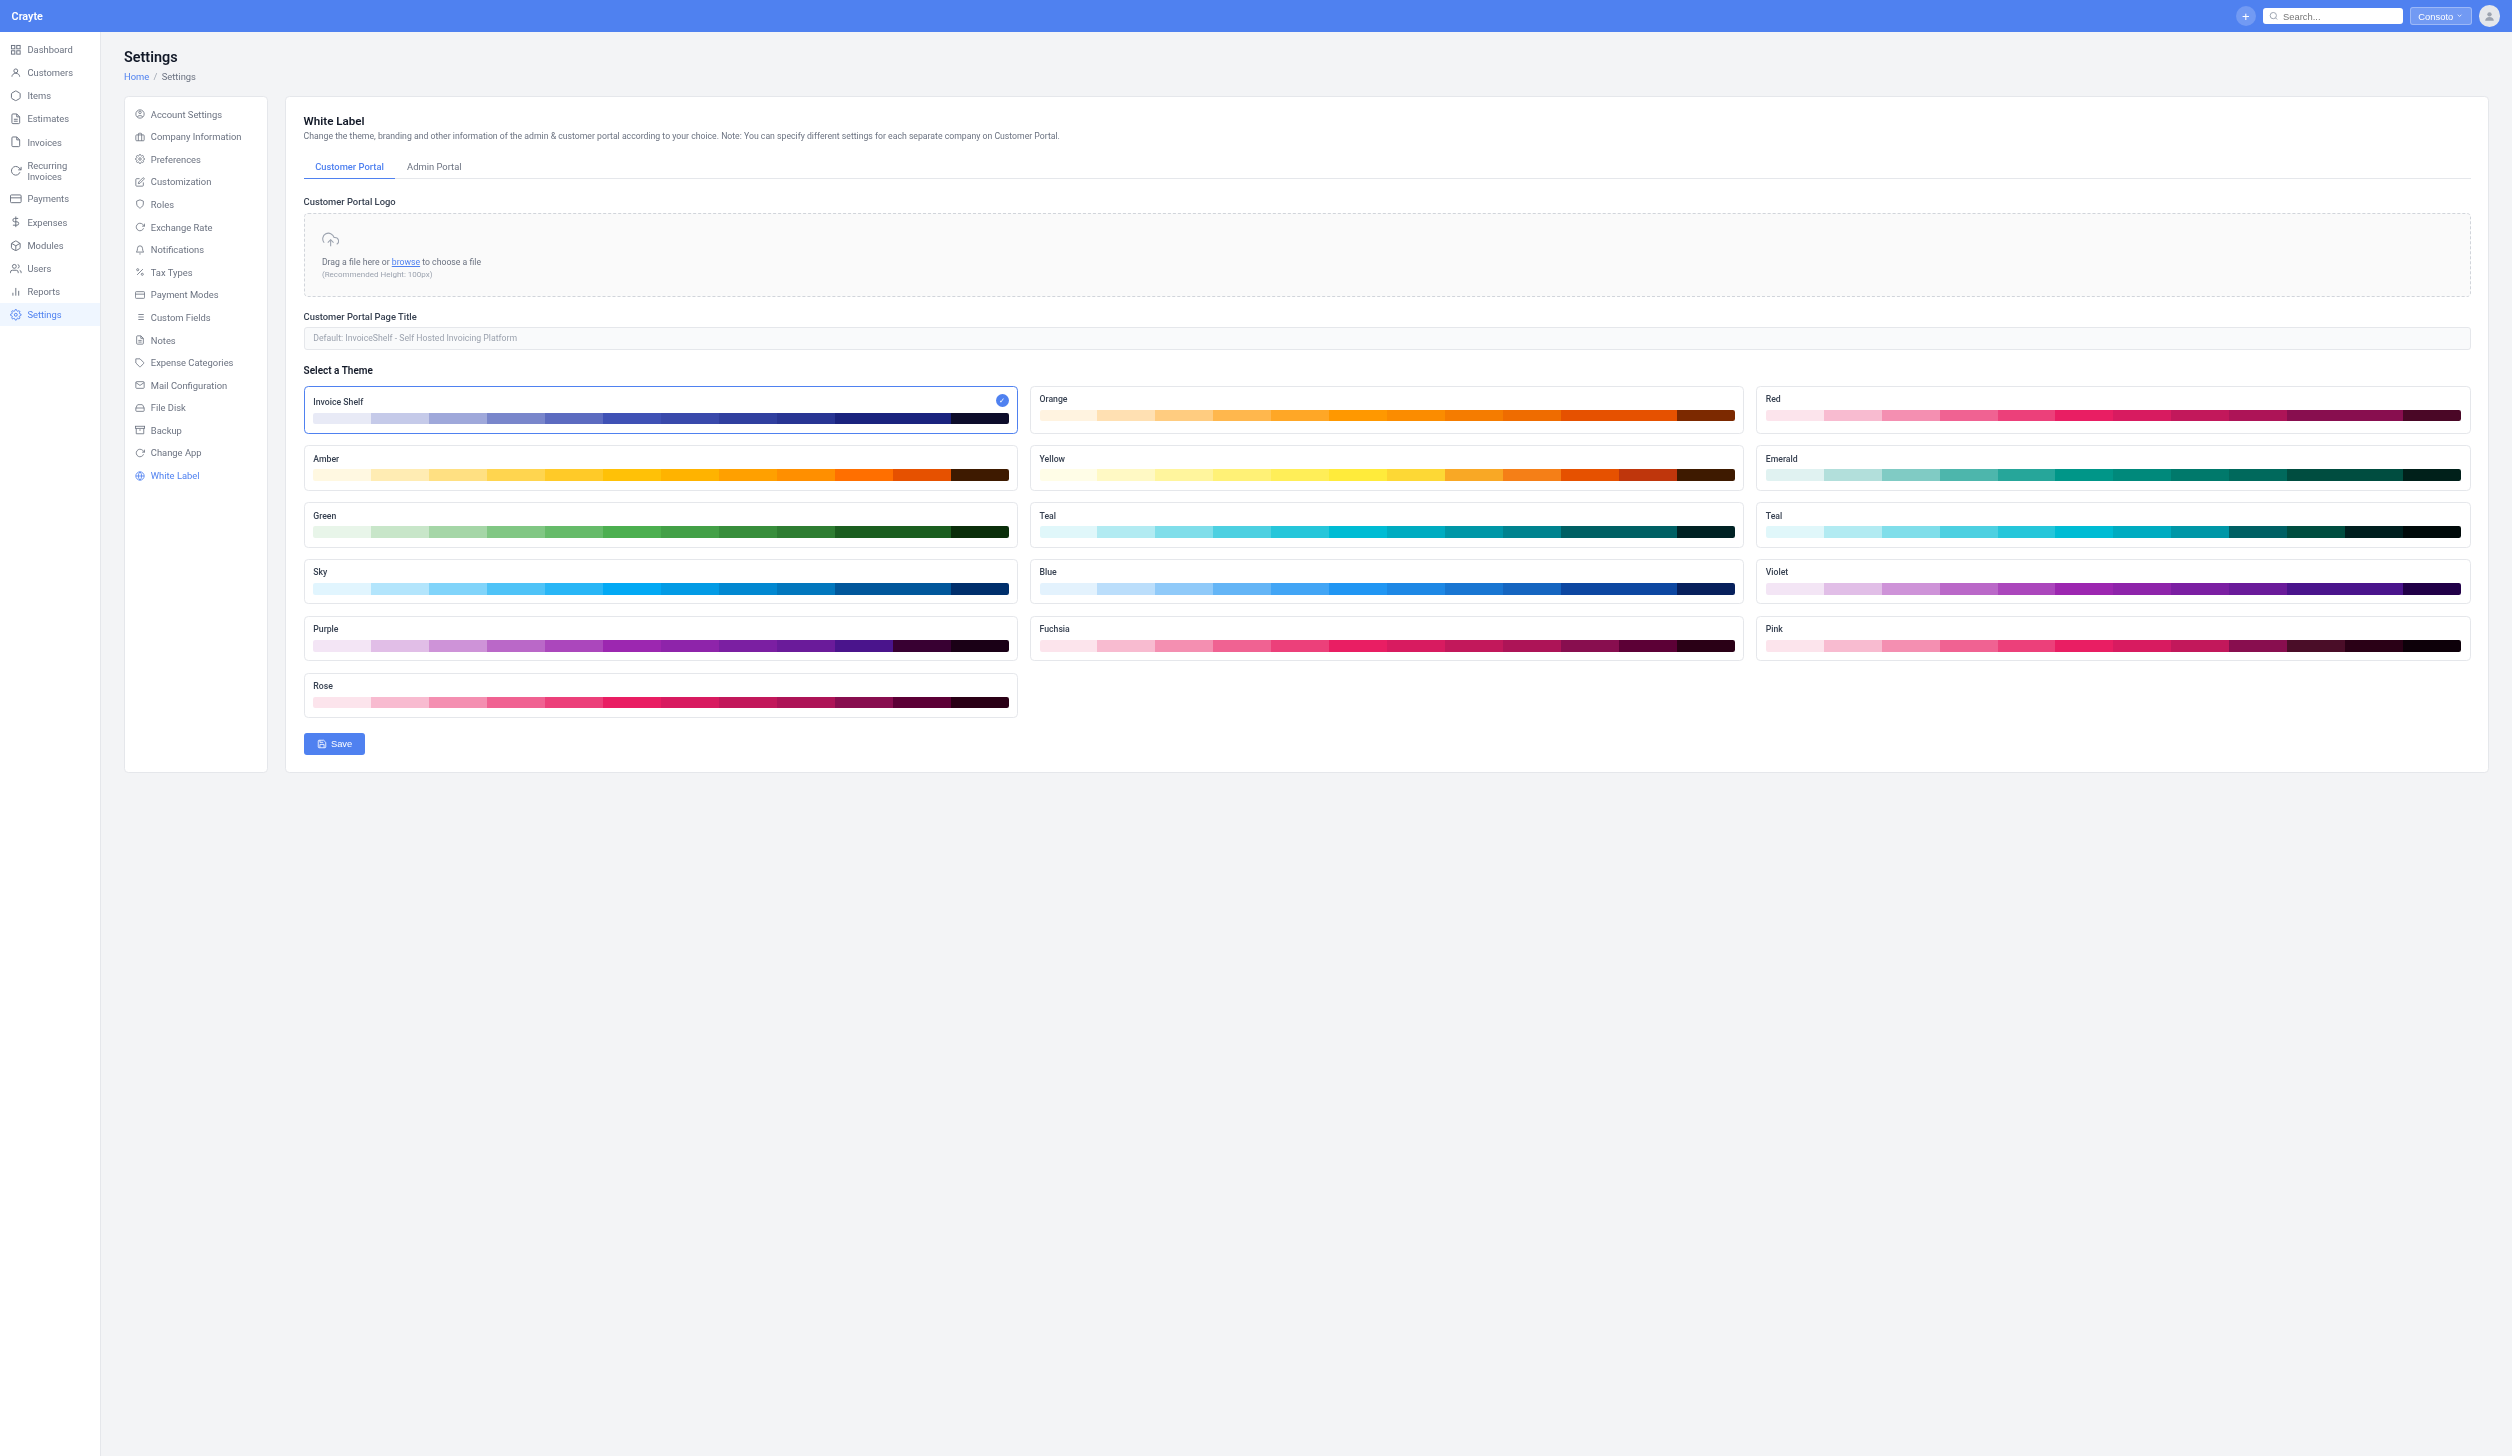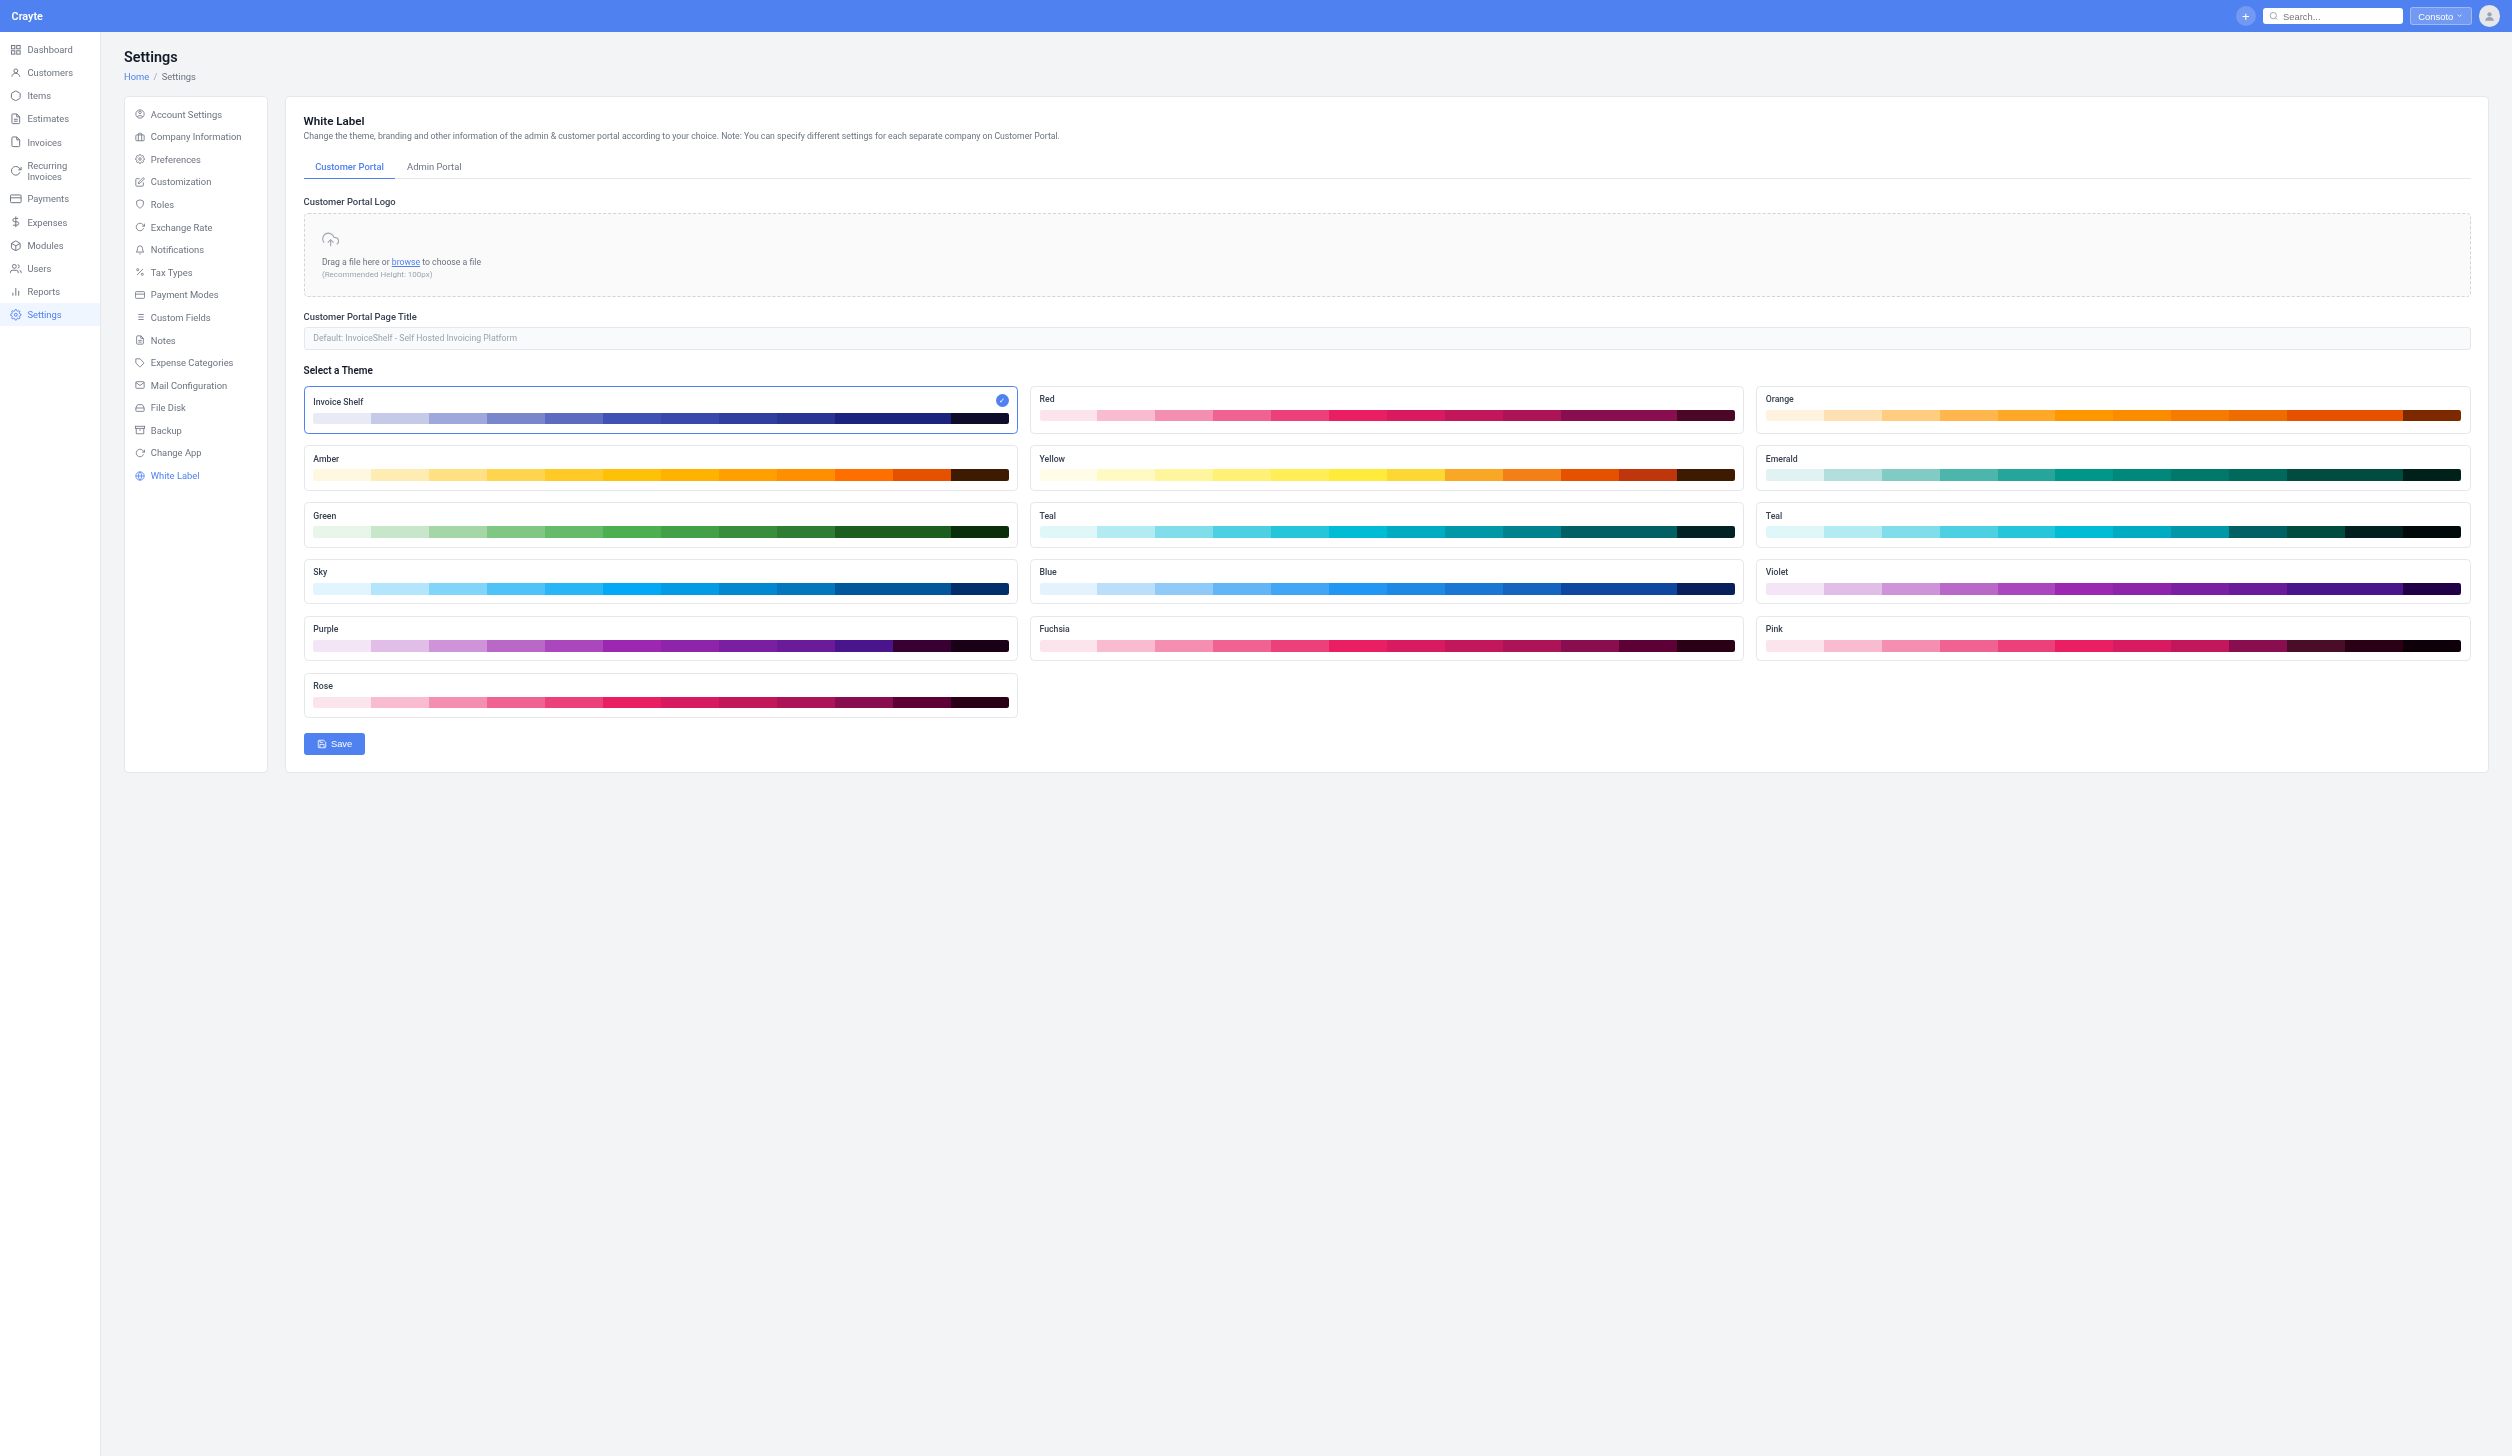--- a/index.html
+++ b/index.html
@@ -499,58 +499,58 @@
                 <div class="color-swatch" style="background-color: rgb(57, 73, 171);"></div>
                 <div class="color-swatch" style="background-color: rgb(48, 63, 159);"></div>
                 <div class="color-swatch" style="background-color: rgb(40, 53, 147);"></div>
                 <div class="color-swatch" style="background-color: rgb(26, 35, 126);"></div>
                 <div class="color-swatch" style="background-color: rgb(26, 35, 126);"></div>
                 <div class="color-swatch" style="background-color: rgb(13, 13, 43);"></div>
               </div>
             </div>
             <div class="theme-card">
               <div class="theme-card-header">
+                <span class="theme-name">Orange</span>
+              </div>
+              <div class="color-swatches">
+                <div class="color-swatch" style="background-color: rgb(255, 243, 224);"></div>
+                <div class="color-swatch" style="background-color: rgb(255, 224, 178);"></div>
+                <div class="color-swatch" style="background-color: rgb(255, 204, 128);"></div>
+                <div class="color-swatch" style="background-color: rgb(255, 183, 77);"></div>
+                <div class="color-swatch" style="background-color: rgb(255, 167, 38);"></div>
+                <div class="color-swatch" style="background-color: rgb(255, 152, 0);"></div>
+                <div class="color-swatch" style="background-color: rgb(251, 140, 0);"></div>
+                <div class="color-swatch" style="background-color: rgb(245, 124, 0);"></div>
+                <div class="color-swatch" style="background-color: rgb(239, 108, 0);"></div>
+                <div class="color-swatch" style="background-color: rgb(230, 81, 0);"></div>
+                <div class="color-swatch" style="background-color: rgb(230, 81, 0);"></div>
+                <div class="color-swatch" style="background-color: rgb(124, 41, 0);"></div>
+              </div>
+            </div>
+            <div class="theme-card">
+              <div class="theme-card-header">
                 <span class="theme-name">Red</span>
               </div>
               <div class="color-swatches">
                 <div class="color-swatch" style="background-color: rgb(252, 228, 236);"></div>
                 <div class="color-swatch" style="background-color: rgb(248, 187, 208);"></div>
                 <div class="color-swatch" style="background-color: rgb(244, 143, 177);"></div>
                 <div class="color-swatch" style="background-color: rgb(240, 98, 146);"></div>
                 <div class="color-swatch" style="background-color: rgb(236, 64, 122);"></div>
                 <div class="color-swatch" style="background-color: rgb(233, 30, 99);"></div>
                 <div class="color-swatch" style="background-color: rgb(216, 27, 96);"></div>
                 <div class="color-swatch" style="background-color: rgb(194, 24, 91);"></div>
                 <div class="color-swatch" style="background-color: rgb(173, 20, 87);"></div>
                 <div class="color-swatch" style="background-color: rgb(136, 14, 79);"></div>
                 <div class="color-swatch" style="background-color: rgb(136, 14, 79);"></div>
                 <div class="color-swatch" style="background-color: rgb(74, 7, 38);"></div>
               </div>
             </div>
             <div class="theme-card">
               <div class="theme-card-header">
-                <span class="theme-name">Orange</span>
-              </div>
-              <div class="color-swatches">
-                <div class="color-swatch" style="background-color: rgb(255, 243, 224);"></div>
-                <div class="color-swatch" style="background-color: rgb(255, 224, 178);"></div>
-                <div class="color-swatch" style="background-color: rgb(255, 204, 128);"></div>
-                <div class="color-swatch" style="background-color: rgb(255, 183, 77);"></div>
-                <div class="color-swatch" style="background-color: rgb(255, 167, 38);"></div>
-                <div class="color-swatch" style="background-color: rgb(255, 152, 0);"></div>
-                <div class="color-swatch" style="background-color: rgb(251, 140, 0);"></div>
-                <div class="color-swatch" style="background-color: rgb(245, 124, 0);"></div>
-                <div class="color-swatch" style="background-color: rgb(239, 108, 0);"></div>
-                <div class="color-swatch" style="background-color: rgb(230, 81, 0);"></div>
-                <div class="color-swatch" style="background-color: rgb(230, 81, 0);"></div>
-                <div class="color-swatch" style="background-color: rgb(124, 41, 0);"></div>
-              </div>
-            </div>
-            <div class="theme-card">
-              <div class="theme-card-header">
                 <span class="theme-name">Amber</span>
               </div>
               <div class="color-swatches">
                 <div class="color-swatch" style="background-color: rgb(255, 248, 225);"></div>
                 <div class="color-swatch" style="background-color: rgb(255, 236, 179);"></div>
                 <div class="color-swatch" style="background-color: rgb(255, 224, 130);"></div>
                 <div class="color-swatch" style="background-color: rgb(255, 213, 79);"></div>
                 <div class="color-swatch" style="background-color: rgb(255, 202, 40);"></div>
                 <div class="color-swatch" style="background-color: rgb(255, 193, 7);"></div>
                 <div class="color-swatch" style="background-color: rgb(255, 179, 0);"></div>

